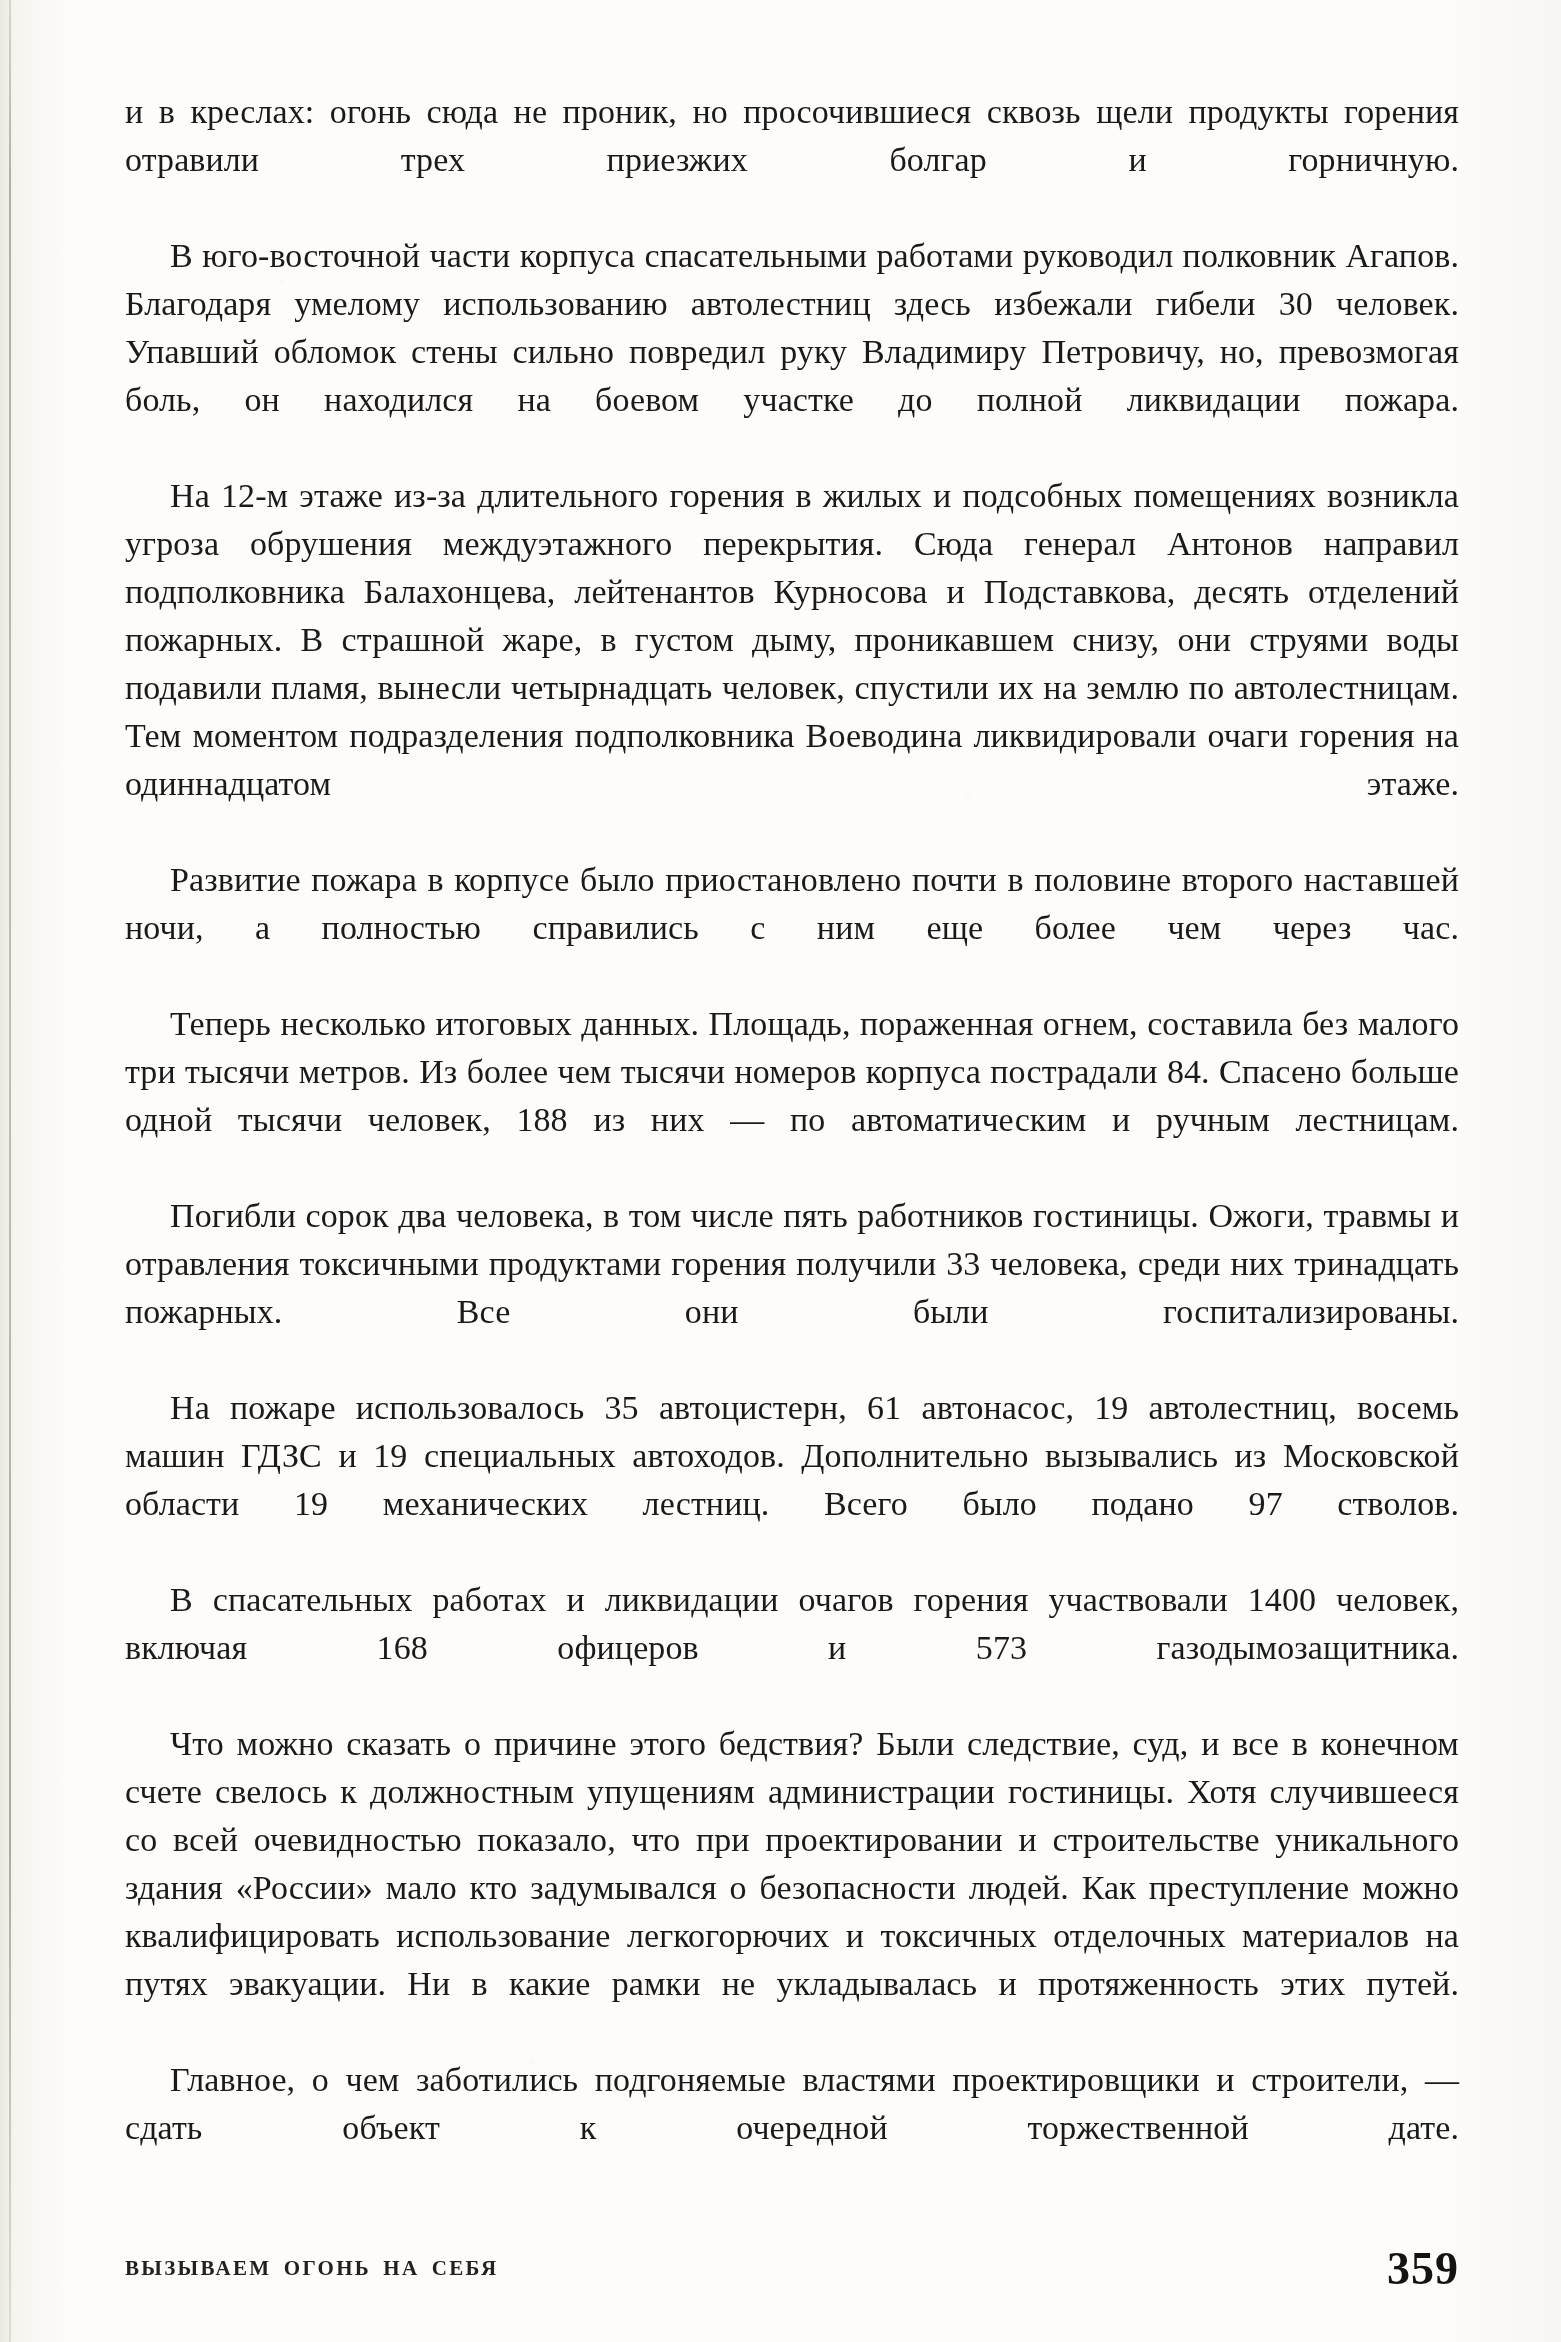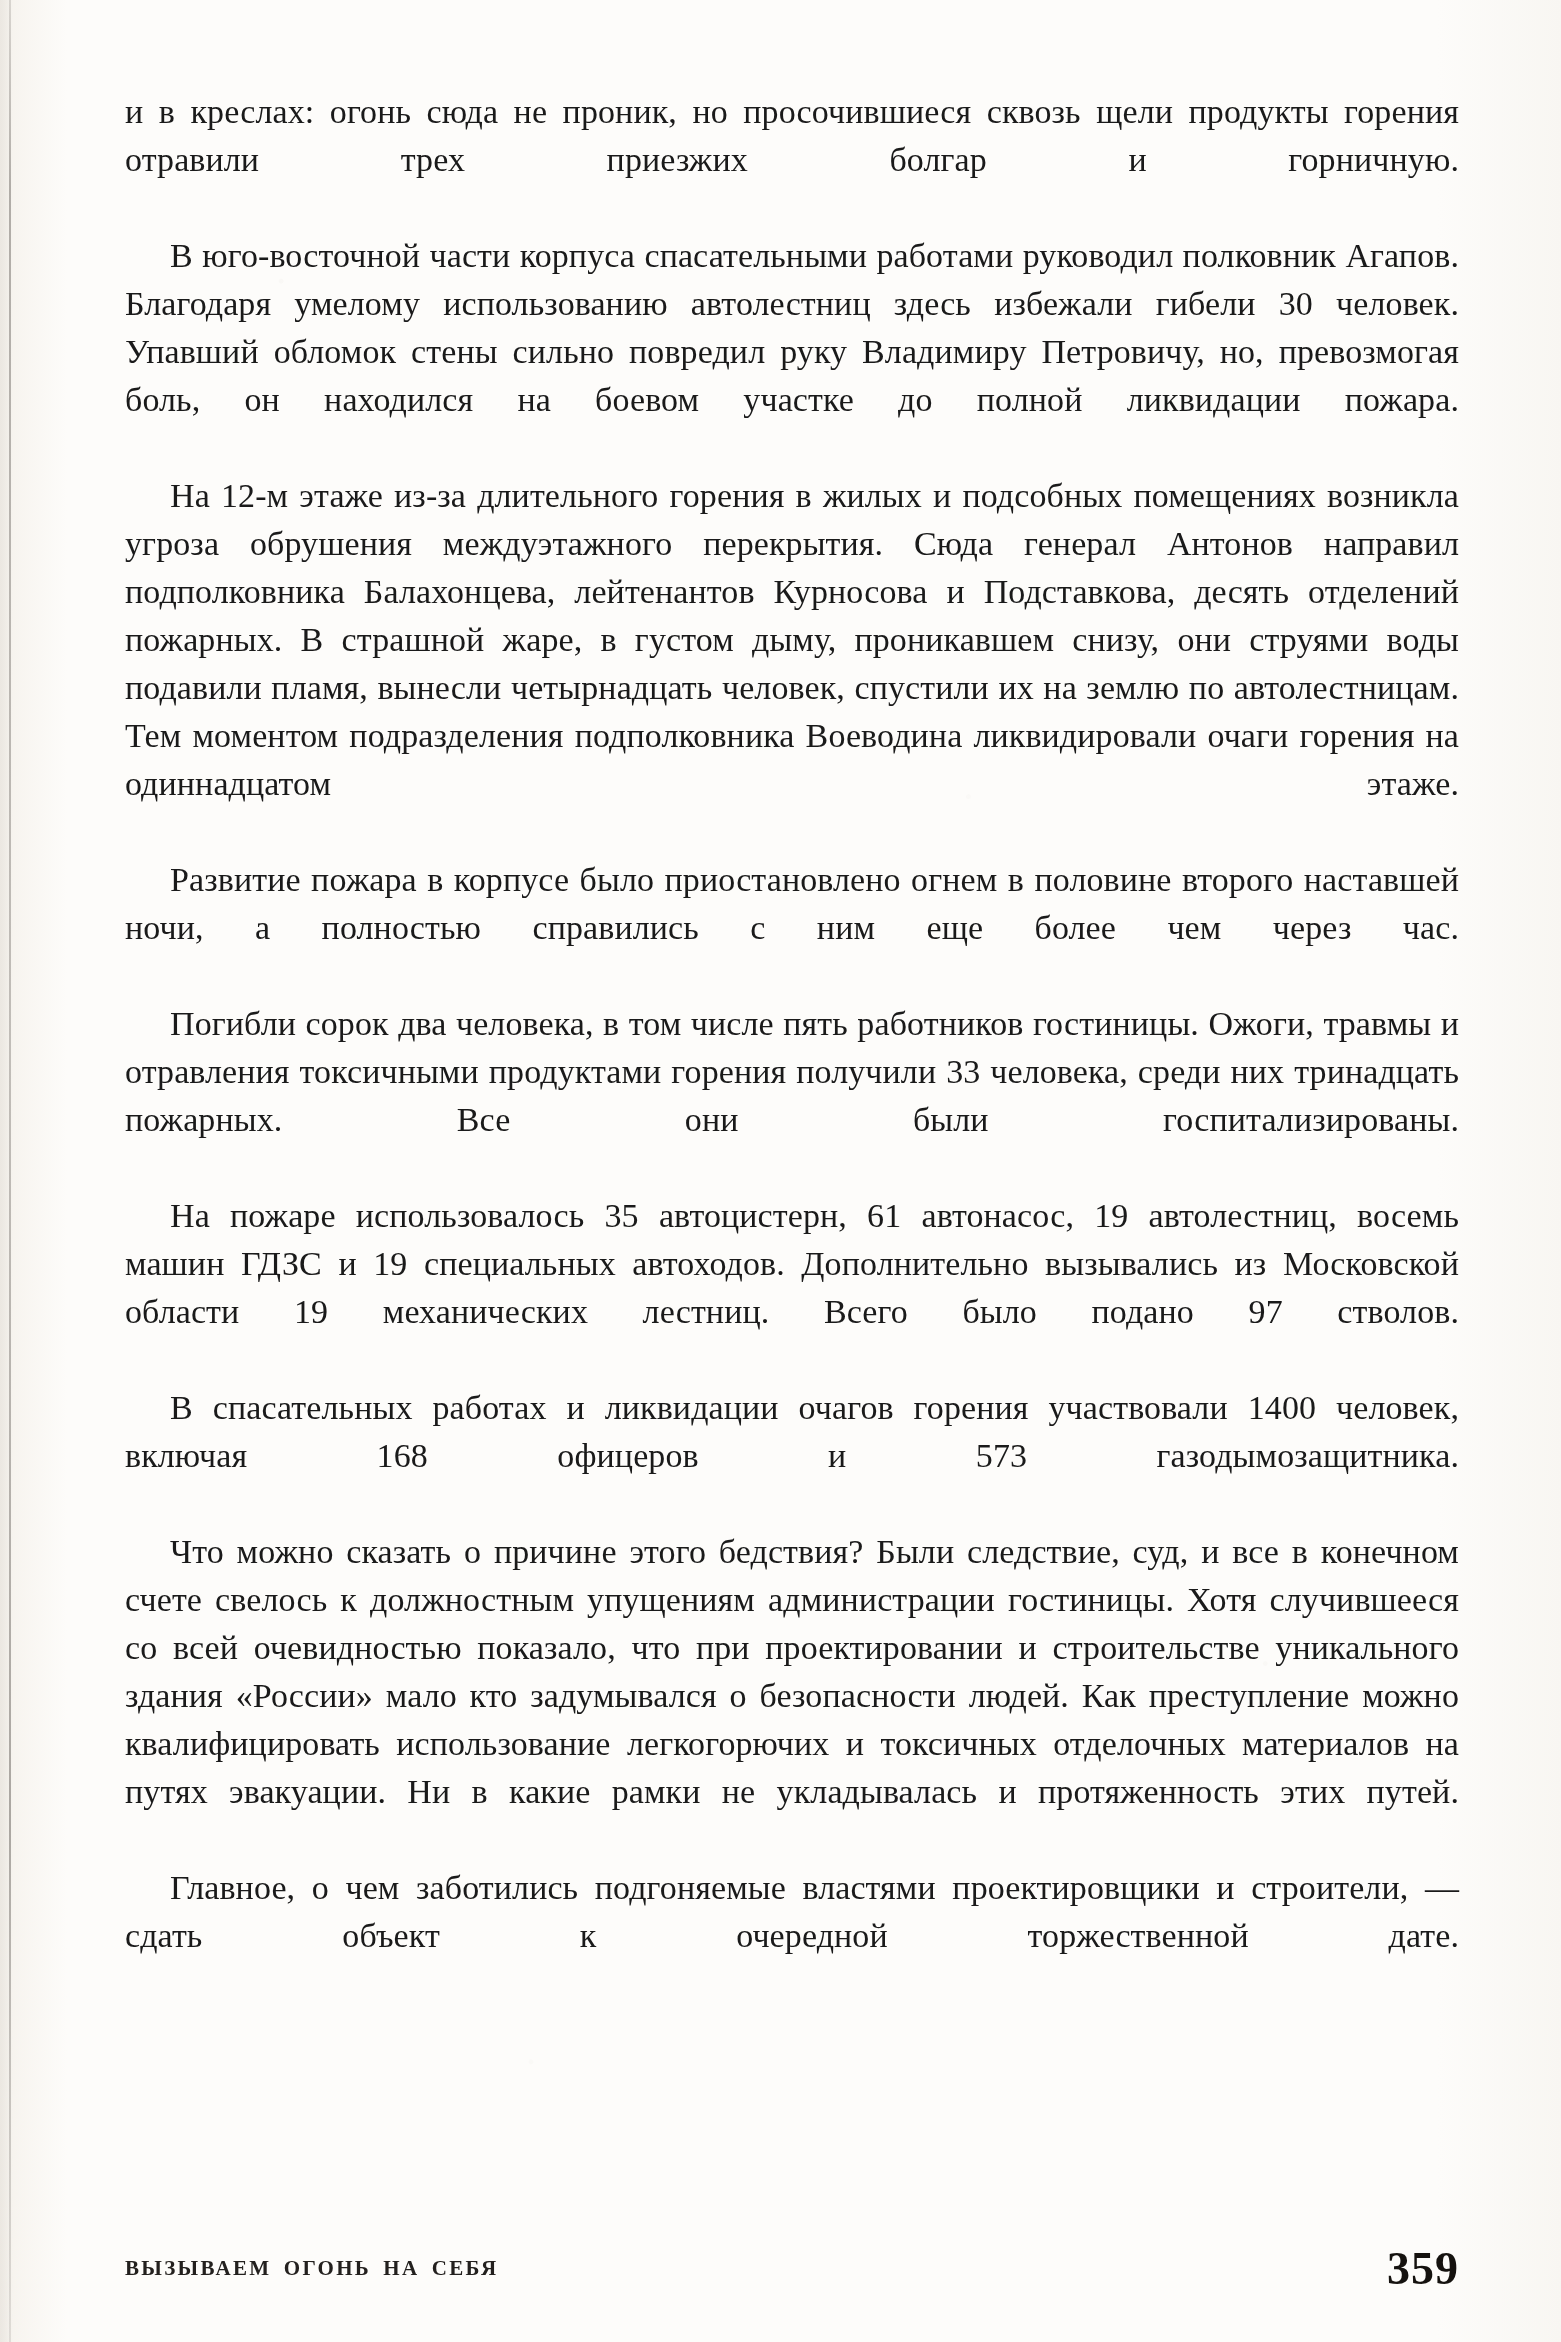--- a/index.html
+++ b/index.html
@@ -141,21 +141,22 @@
   <div class="paper-tone"></div>
   <div class="gutter-soft"></div>
   <div class="gutter-line"></div>
   <div class="speckle"></div>
 
   <div class="content">
 
     <p class="body-par no-indent">и в креслах: огонь сюда не проник, но просочившиеся сквозь щели продукты горения отравили трех приезжих болгар и горничную.</p>
     <p class="body-par">В юго-восточной части корпуса спасательными работами руководил полковник Агапов. Благодаря умелому использованию автолестниц здесь избежали гибели 30 человек. Упавший обломок стены сильно повредил руку Владимиру Петровичу, но, превозмогая боль, он находился на боевом участке до полной ликвидации пожара.</p>
     <p class="body-par">На 12-м этаже из-за длительного горения в жилых и подсобных помещениях возникла угроза обрушения междуэтажного перекрытия. Сюда генерал Антонов направил подполковника Балахонцева, лейтенантов Курносова и Подставкова, десять отделений пожарных. В страшной жаре, в густом дыму, проникавшем снизу, они струями воды подавили пламя, вынесли четырнадцать человек, спустили их на землю по автолестницам. Тем моментом подразделения подполковника Воеводина ликвидировали очаги горения на одиннадцатом этаже.</p>
-    <p class="body-par">Развитие пожара в корпусе было приостановлено огнем в половине второго наставшей ночи, а полностью справились с ним еще более чем через час.</p>
+    <p class="body-par">Развитие пожара в корпусе было приостановлено почти в половине второго наставшей ночи, а полностью справились с ним еще более чем через час.</p>
+    <p class="body-par">Теперь несколько итоговых данных. Площадь, пораженная огнем, составила без малого три тысячи метров. Из более чем тысячи номеров корпуса пострадали 84. Спасено больше одной тысячи человек, 188 из них — по автоматическим и ручным лестницам.</p>
     <p class="body-par">Погибли сорок два человека, в том числе пять работников гостиницы. Ожоги, травмы и отравления токсичными продуктами горения получили 33 человека, среди них тринадцать пожарных. Все они были госпитализированы.</p>
     <p class="body-par">На пожаре использовалось 35 автоцистерн, 61 автонасос, 19 автолестниц, восемь машин ГДЗС и 19 специальных автоходов. Дополнительно вызывались из Московской области 19 механических лестниц. Всего было подано 97 стволов.</p>
     <p class="body-par">В спасательных работах и ликвидации очагов горения участвовали 1400 человек, включая 168 офицеров и 573 газодымозащитника.</p>
     <p class="body-par">Что можно сказать о причине этого бедствия? Были следствие, суд, и все в конечном счете свелось к должностным упущениям администрации гостиницы. Хотя случившееся со всей очевидностью показало, что при проектировании и строительстве уникального здания «России» мало кто задумывался о безопасности людей. Как преступление можно квалифицировать использование легкогорючих и токсичных отделочных материалов на путях эвакуации. Ни в какие рамки не укладывалась и протяженность этих путей.</p>
     <p class="body-par">Главное, о чем заботились подгоняемые властями проектировщики и строители, — сдать объект к очередной торжественной дате.</p>
 
   </div>
 
   <div class="footer">
     <div class="running-head">Вызываем огонь на себя</div>

